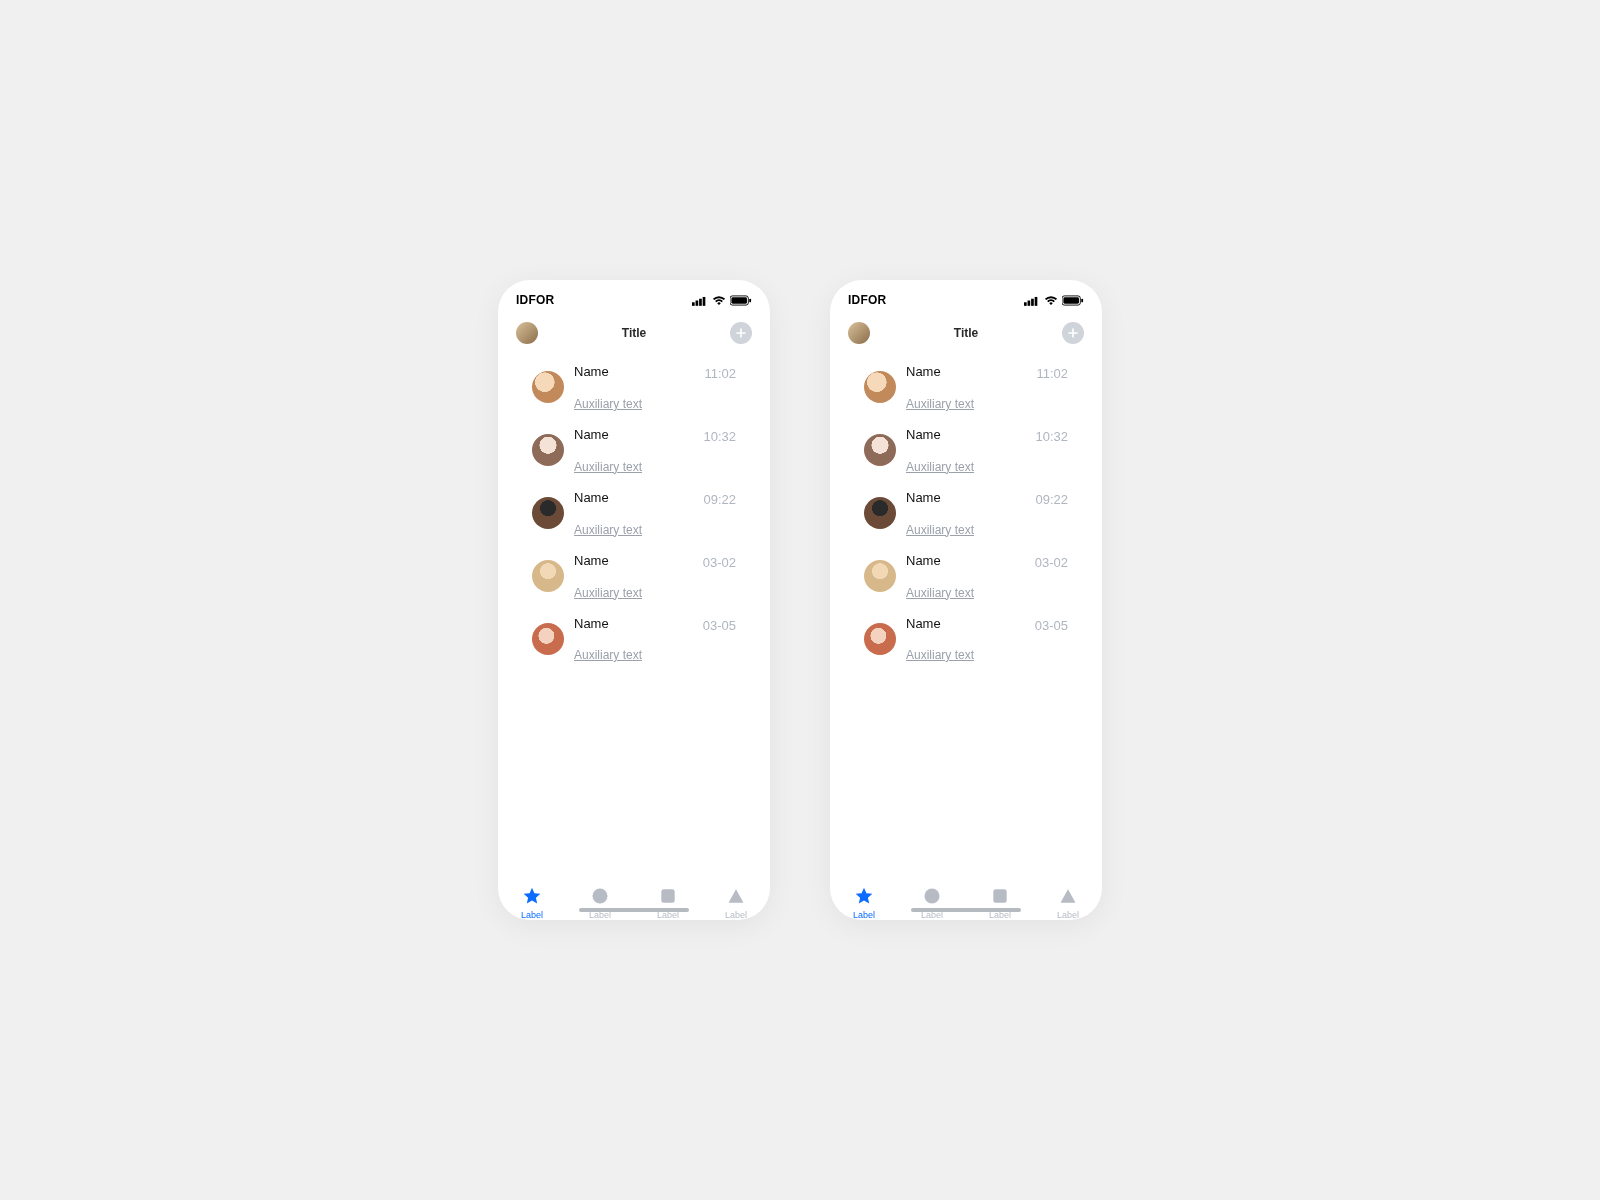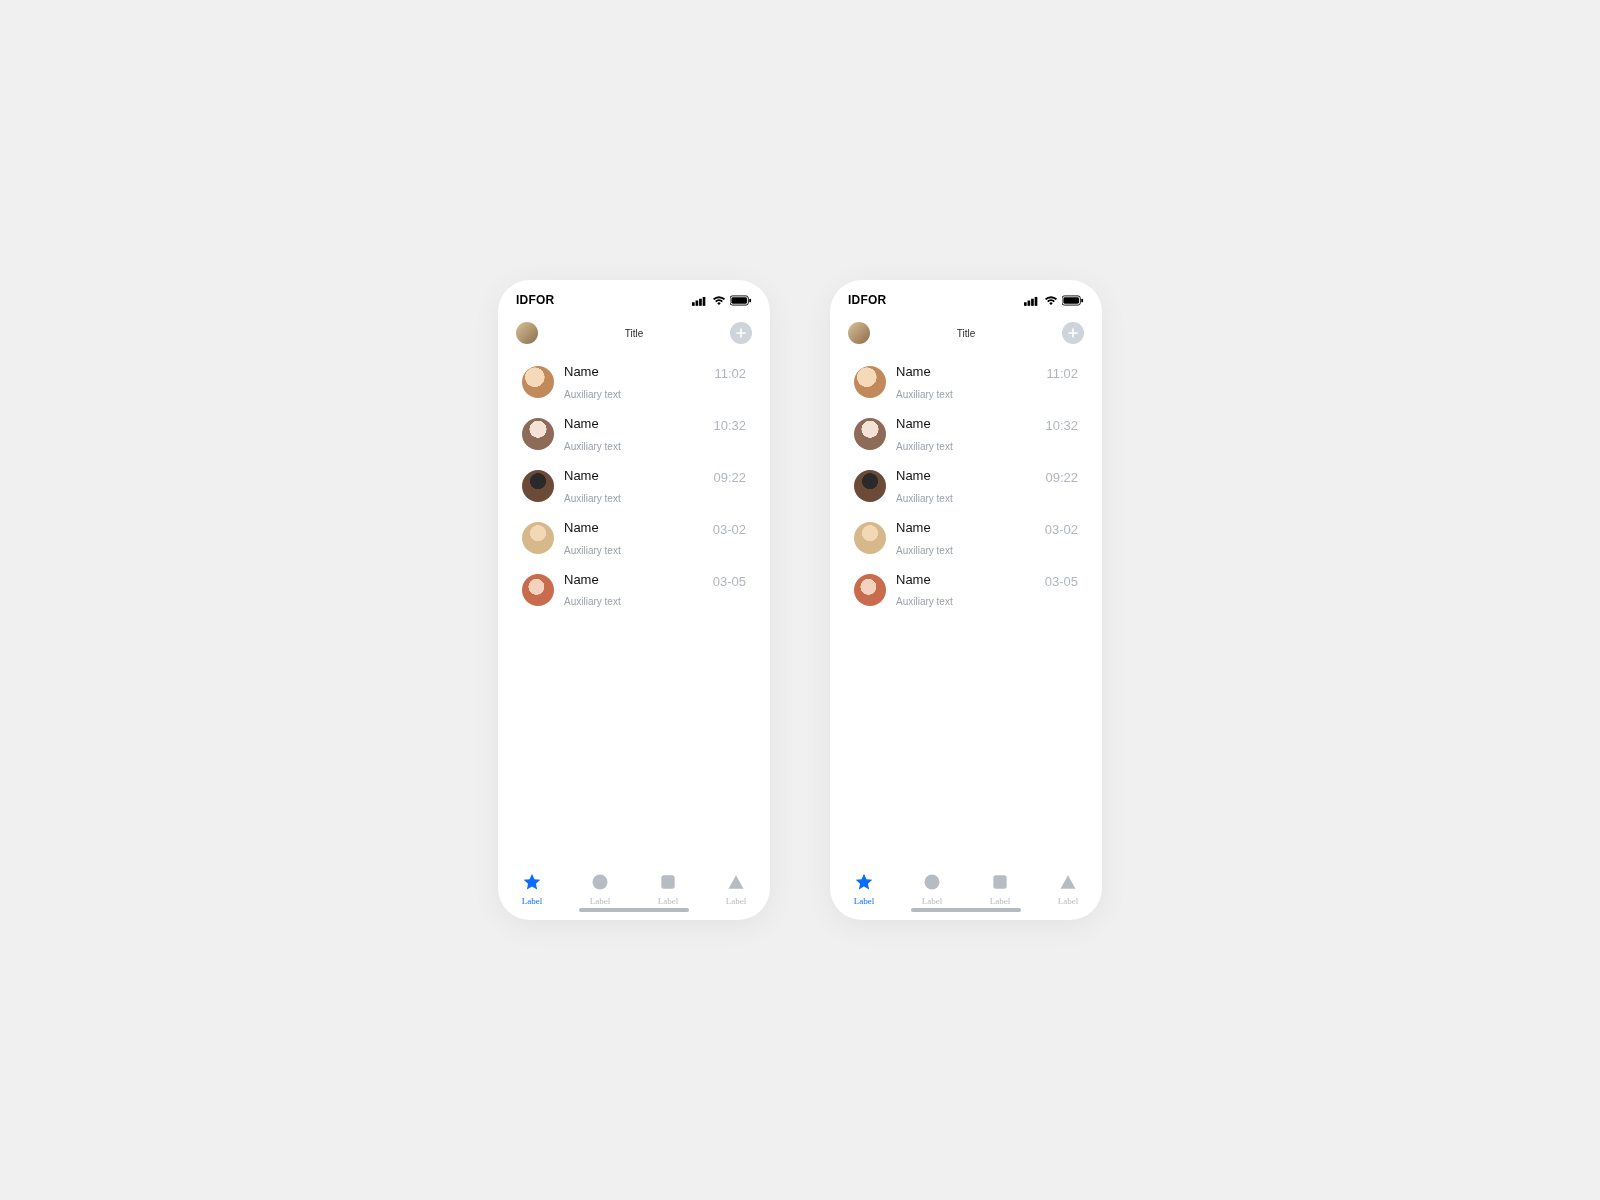--- a/index.html
+++ b/index.html
@@ -40,57 +40,56 @@
       display: flex;
       align-items: center;
       justify-content: space-between;
       padding: 10px 18px;
     }
     .nav-avatar {
       width: 22px; height: 22px; border-radius: 50%; overflow: hidden;
       background: linear-gradient(135deg,#d9c29a,#8a6c4a);
       position: relative;
     }
-    .nav-title { font-size: 10px; color: #2a2a2a; font-weight: 400; }
+    .nav-title { font-size: 12px; color: #2a2a2a; font-weight: 700; }
     .add-btn {
       width: 22px; height: 22px; border-radius: 50%; background: #cfd3da;
       display: flex; align-items: center; justify-content: center;
       color: #fff; font-size: 16px; line-height: 1;
       cursor: pointer;
     }
     .list {
       flex: 1;
-      padding: 2px 24px;
+      padding: 2px 34px;
       overflow: hidden;
     }
     .list-row {
       display: flex;
       align-items: center;
       gap: 10px;
       padding: 8px 0;
       cursor: pointer;
     }
     .row-avatar {
       width: 32px; height: 32px; border-radius: 50%;
       flex: none;
       background: #ccc;
       overflow: hidden;
       position: relative;
     }
     .row-texts { flex: 1; min-width: 0; }
     .row-name { font-size: 13px; color: #111; line-height: 1.3; }
-    .row-aux { font-size: 10px; color: #9aa1ab; margin-top: 8px; }
+    .row-aux { font-size: 12px; color: #9aa1ab; margin-top: 16px; text-decoration: underline; }
     .row-time { font-size: 13px; color: #b0b6bf; align-self: flex-start; padding-top: 2px; }
     .tabbar {
       height: 70px;
       display: flex;
       justify-content: space-around;
-      align-items: center;
+      align-items: flex-end;
       padding-top: 8px;
-      font-family: Liberation Serif, serif;
     }
     .tab {
       flex: 1;
       display: flex;
       flex-direction: column;
       align-items: center;
       gap: 4px;
       cursor: pointer;
       color: #b6bbc4;
     }

